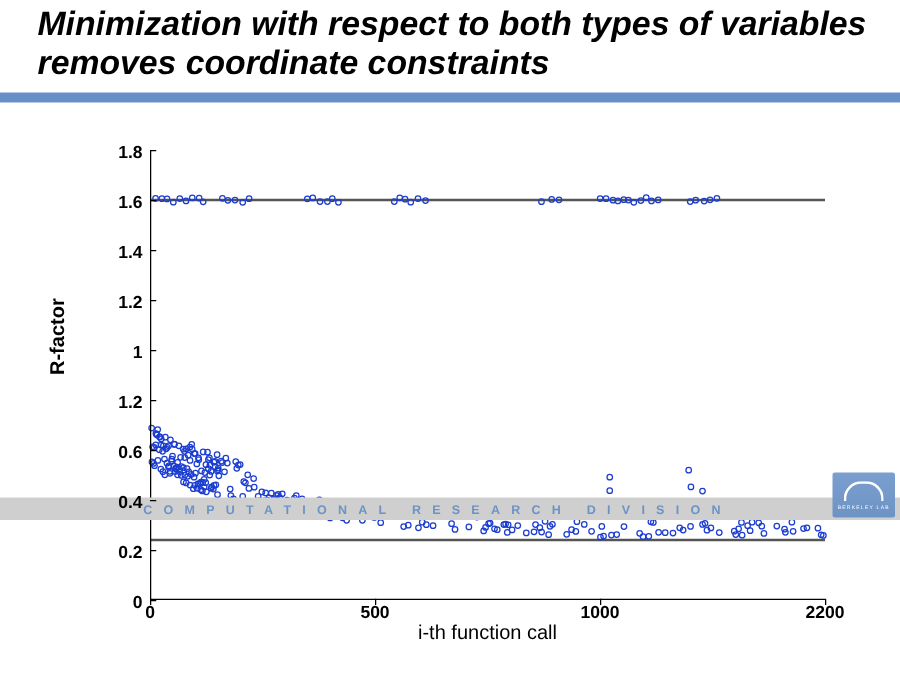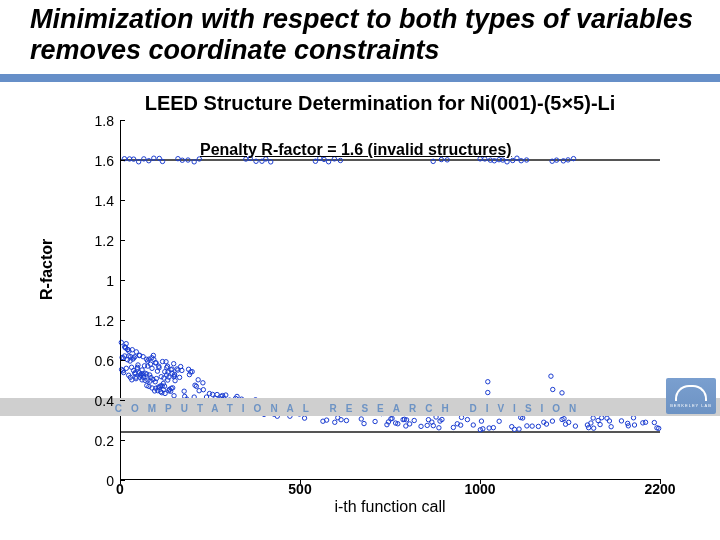--- a/index.html
+++ b/index.html
@@ -83,21 +83,21 @@
     text-align: center;
     font-size: 16px;
     font-weight: normal;
     color: #000;
   }
 
   .ytick-label {
     position: absolute;
     right: 606px;
     font-size: 14px;
-    font-weight: normal;
+    font-weight: bold;
     color: #000;
     text-align: right;
     line-height: 1;
     transform: translateY(-6px);
   }
 
   .xtick-label {
     position: absolute;
     top: 482px;
     font-size: 14px;
@@ -204,21 +204,20 @@
   }
 </style>
 </head>
 <body>
 
 <div class="slide">
 
   <div class="title">Minimization with respect to both types of variables removes coordinate constraints</div>
   <div class="title-underline"></div>
 
-  <div class="chart-title">LEED Structure Determination for Ni(001)-(5×5)-Li</div>
 
   <div class="ylabel">R-factor</div>
   <div class="xlabel">i-th function call</div>
 
   <div id="reflines">
       <div class="ref-line" style="top: 431px;"></div>
       <div class="ref-line" style="top: 159px;"></div>
     </div>
 
   <svg class="points" id="pts" viewBox="0 0 540 360">
@@ -542,21 +541,20 @@
       <circle class="pt" cx="430.9438611111111" cy="256.16917009602196" r="2.2"></circle>
       <circle class="pt" cx="432.75287962962966" cy="269.50020576131686" r="2.2"></circle>
       <circle class="pt" cx="432.77300925925925" cy="282.78597393689984" r="2.2"></circle>
       <circle class="pt" cx="441.9909166666667" cy="272.8659807956104" r="2.2"></circle>
       <circle class="pt" cx="442.99326851851856" cy="284.28343621399176" r="2.2"></circle>
       <circle class="pt" cx="442.0467314814815" cy="299.507475994513" r="2.2"></circle>
     </svg>
 
   <div class="plot-box"></div>
 
-  <div class="ann-top">Penalty R-factor = 1.6 (invalid structures)</div>
 
   <div class="footer-bar"></div>
   <div class="footer-text">COMPUTATIONAL RESEARCH DIVISION</div>
   <div class="logo">
     <div class="arc"></div>
     <span>BERKELEY LAB</span>
   </div>
 
 <div class="ytick-label" style="top: 480px;">0</div>
     <div class="tick ytick" style="top: 479.5px;"></div>

